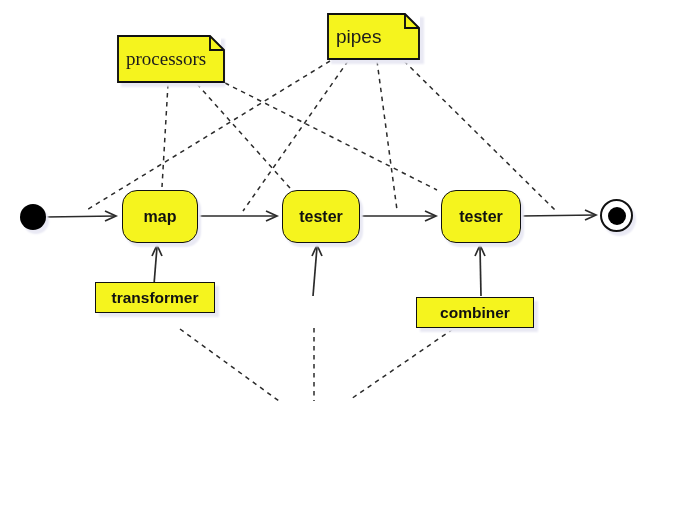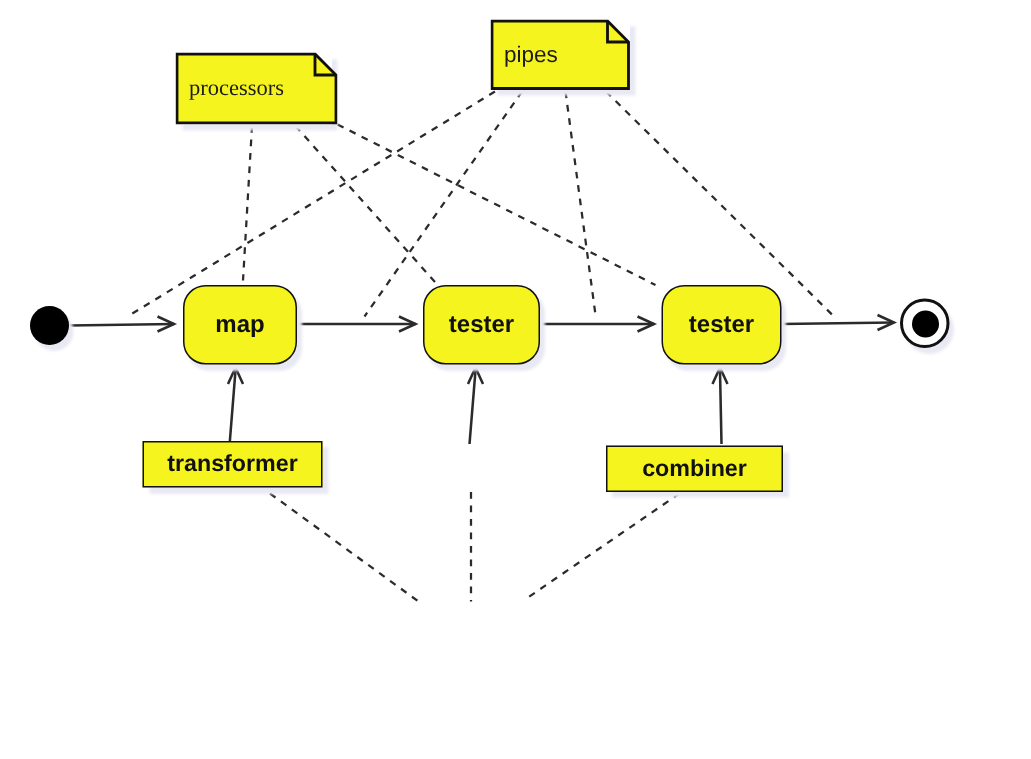--- a/index.html
+++ b/index.html
@@ -14,21 +14,21 @@
     font-weight:bold;font-size:16px;
     box-shadow:3px 4px 2px #e9e9f4;
   }
   .rect{
     background:#f5f41e;border:1.9px solid #111;
     font-weight:bold;font-size:15.5px;
     box-shadow:4px 4px 2px #e9e9f4;
   }
   .note{background:transparent;justify-content:flex-start;box-shadow:4px 4px 2px #e9e9f4;}
   .note svg{position:absolute;left:0;top:0;}
-  .note .note-label{position:relative;z-index:3;padding-left:9px;font-size:15px;font-weight:normal;color:#1c1c1c;}
+  .note .note-label{position:relative;z-index:3;padding-left:9px;font-size:19px;font-weight:normal;color:#1c1c1c;}
   .start-node{
     width:26px;height:26px;border-radius:50%;background:#000;
     box-shadow:3px 4px 2px #e9e9f4;
   }
   .end-node{
     width:33px;height:33px;border-radius:50%;background:#fff;border:2.4px solid #111;
     box-shadow:3px 4px 2px #e9e9f4;
   }
   .end-inner{width:18px;height:18px;border-radius:50%;background:#000;}
 </style>
@@ -91,24 +91,24 @@
   <div class="node activity" style="left:122px;top:190px;width:76px;height:53px;">
     <span>map</span>
   </div>
   <div class="node activity" style="left:282px;top:190px;width:78px;height:53px;">
     <span>tester</span>
   </div>
   <div class="node activity" style="left:441px;top:190px;width:80px;height:53px;">
     <span>tester</span>
   </div>
 
-  <div class="node rect" style="left:95px;top:294px;width:120px;height:31px;">
+  <div class="node rect" style="left:95px;top:282px;width:120px;height:31px;">
     <span>transformer</span>
   </div>
-  <div class="node rect" style="left:404px;top:297px;width:118px;height:31px;">
+  <div class="node rect" style="left:416px;top:297px;width:118px;height:31px;">
     <span>combiner</span>
   </div>
 
   <div class="node note" style="left:117px;top:35px;width:104px;height:48px;font-family:Liberation Serif, serif;">
     <svg width="108" height="48" viewBox="0 0 108 48">
       <path d="M1,1 L93,1 L107,15 L107,47 L1,47 Z" fill="#f5f41e" stroke="#111" stroke-width="1.9"></path>
       <path d="M93,1 L93,15 L107,15" fill="none" stroke="#111" stroke-width="1.9"></path>
     </svg>
     <span class="note-label">processors</span>
   </div>

